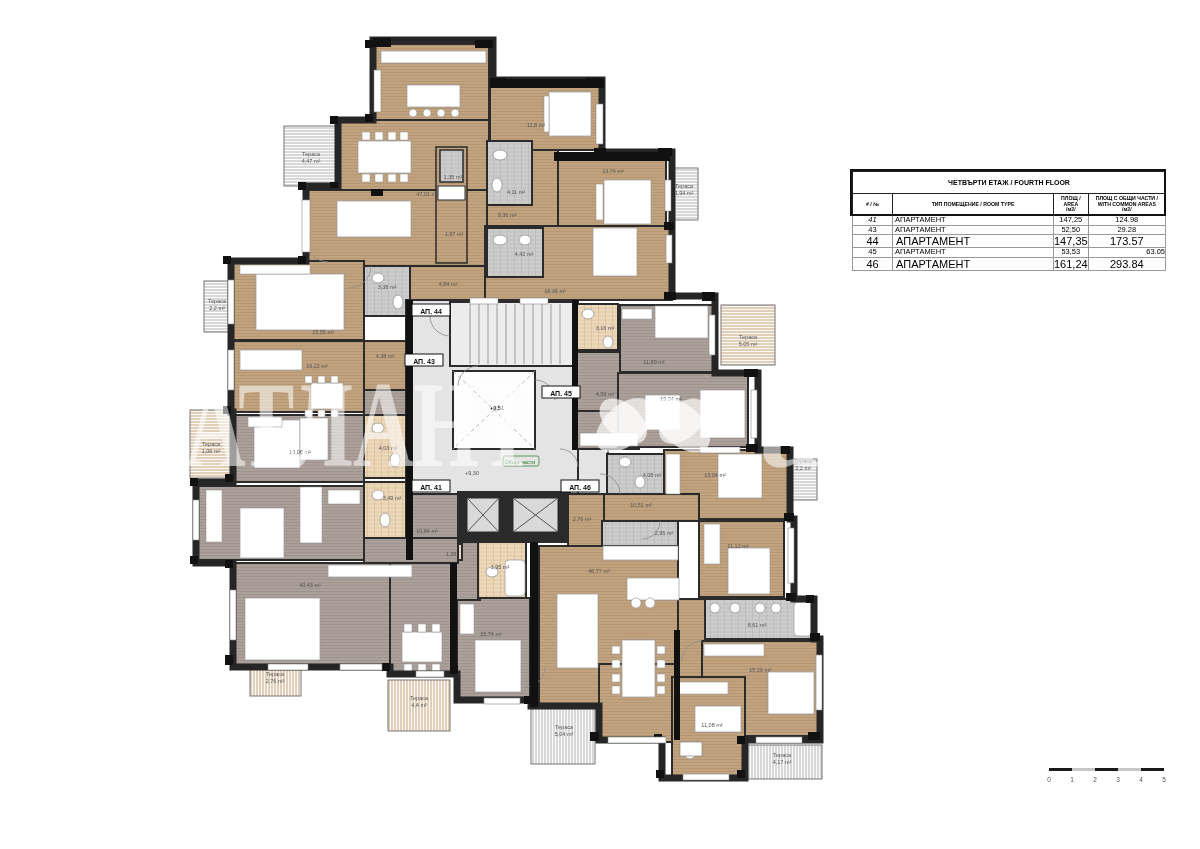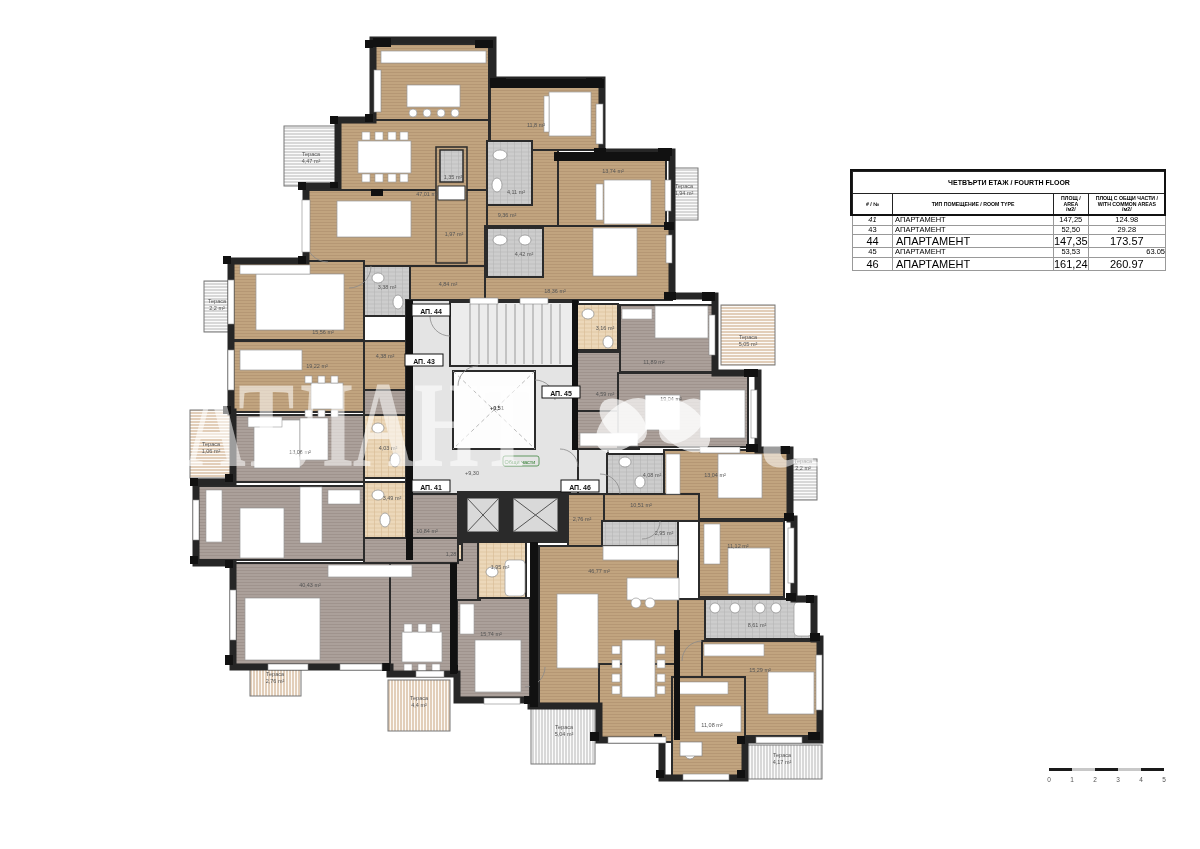--- a/index.html
+++ b/index.html
@@ -475,17 +475,17 @@
 <tr style="font-size:7.5px;">
           <td style="text-align:center;height:8.5px;">45</td>
           <td>&nbsp;АПАРТАМЕНТ</td>
           <td style="text-align:center;">53,53</td>
           <td style="text-align:right;">63.05</td>
         </tr>
 <tr style="font-size:11px;">
           <td style="text-align:center;height:8.5px;">46</td>
           <td>&nbsp;АПАРТАМЕНТ</td>
           <td style="text-align:center;margin-top:14px;">161,24</td>
-          <td style="text-align:center;">260.97</td>
+          <td style="text-align:center;">293.84</td>
         </tr>
 </tbody>
     </table>
 </div>
 
 </body></html>

